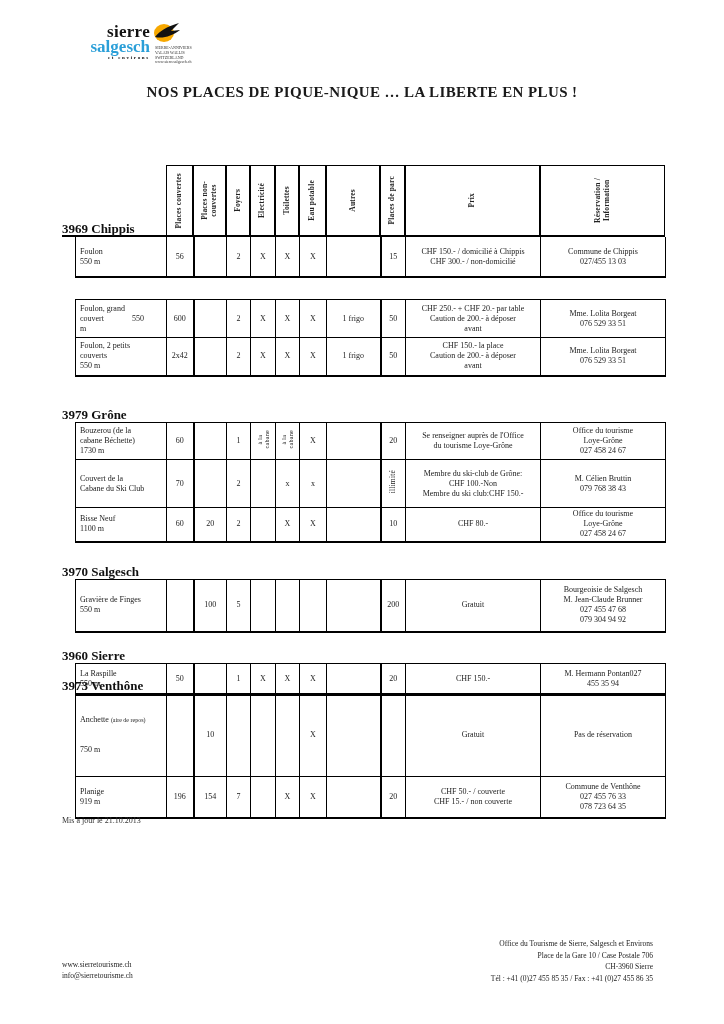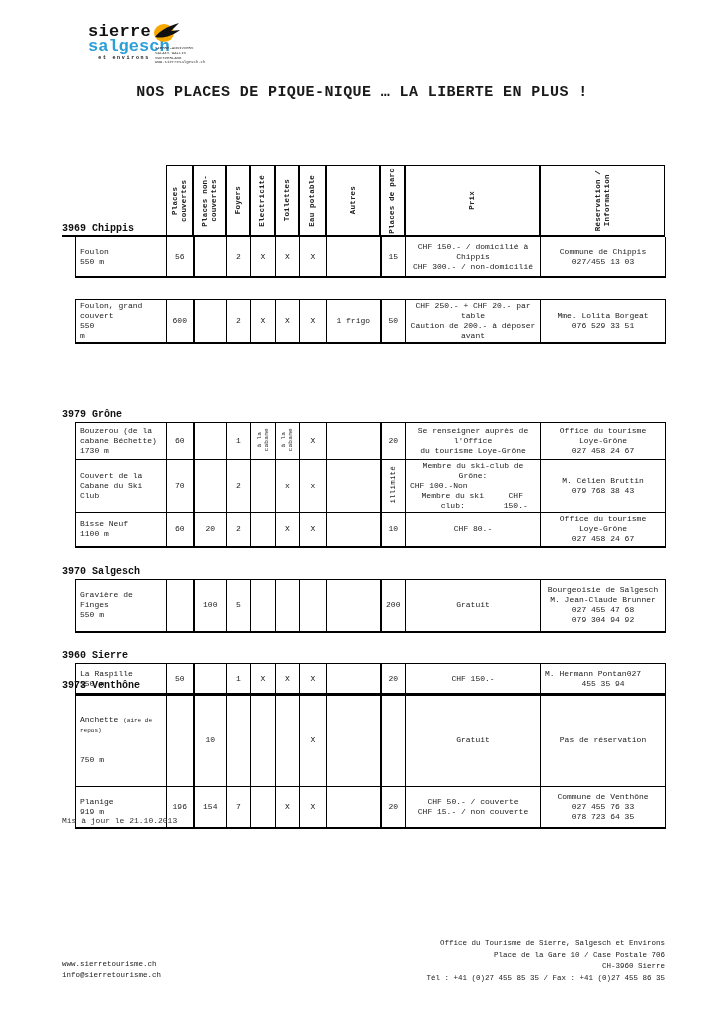--- a/index.html
+++ b/index.html
@@ -1,35 +1,35 @@
 <!DOCTYPE html>
 <html><head>
 <meta charset="utf-8">
 <style>
   html,body { margin:0; padding:0; background:#fff; }
   .page { position:relative; width:724px; height:1024px; background:#fff;
-          font-family:Liberation Mono, monospace; color:#222; overflow:hidden; }
+          font-family:Liberation Serif, serif; color:#222; overflow:hidden; }
 
   
   .logo { position:absolute; left:88px; top:24px; width:130px; height:44px; }
   .logo-text { width:62px; text-align:right; }
   .logo-w1 { font-size:17px; font-weight:bold; color:#111; line-height:15px; letter-spacing:.3px; }
   .logo-w2 { font-size:17px; font-weight:bold; color:#2b9fd8; line-height:16px; }
   .logo-w3 { font-size:5px; font-weight:bold; color:#111; letter-spacing:1.7px; line-height:6px; }
   .logo-icon { position:absolute; left:65px; top:-2px; }
   .logo-tagline { position:absolute; left:67px; top:22px; font-size:4px; line-height:4.8px;
                   color:#333; white-space:pre-line; }
 
   
   .title { position:absolute; left:0; top:84px; width:724px; text-align:center;
            font-size:15px; font-weight:bold; color:#1a1a1a; letter-spacing:.4px; }
 
   
   .section { position:absolute; left:62px; width:603px; }
-  .slabel { font-size:10px; font-weight:bold; color:#111; margin-bottom:2px; line-height:11px; }
+  .slabel { font-size:13px; font-weight:bold; color:#111; margin-bottom:2px; line-height:11px; }
 
   
   .theader { display:flex; height:72px; border-bottom:2.5px solid #000; box-sizing:border-box; }
   .hspacer { width:104px; position:relative; }
   .hspacer .slabel { position:absolute; left:0; bottom:1px; margin:0; }
   .hcell { box-sizing:border-box; border:1px solid #000; border-bottom:none;
            display:flex; align-items:center; justify-content:center; }
   .vtext { writing-mode:vertical-rl; transform:rotate(180deg); white-space:pre-line;
            text-align:center; font-size:7.5px; font-weight:bold; line-height:1.15; letter-spacing:.2px; }
   .vsmall { font-size:6.2px; font-weight:normal; }
@@ -37,28 +37,28 @@
 
   
   .ptable { border-collapse:collapse; table-layout:fixed; width:590px; margin-left:13px;
             border:1.5px solid #000; border-bottom:2.5px solid #000; }
   .ptable td { border:1px solid #000; font-size:8px; line-height:1.25; vertical-align:middle;
                padding:1px 2px; text-align:center; color:#222; overflow:hidden; }
   .noptop, .noptop td { border-top:none; }
   td.name { text-align:left; white-space:pre-wrap; padding-left:4px; }
   td.pre { white-space:pre-line; }
   td.hv { border-right-width:2.2px; }
-  .jline { display:flex; justify-content:flex-start; padding:0 2px; }
+  .jline { display:flex; justify-content:center; padding:0 2px; }
   .name-small { font-size:6px; }
 
   .updated { position:absolute; left:62px; top:816px; width:603px; text-align:left;
              font-size:8px; color:#333; }
   .footer-left { position:absolute; left:62px; top:959px; font-size:7.5px; line-height:11px;
                  color:#222; white-space:pre-line; }
-  .footer-right { position:absolute; left:62px; top:938px; width:603px; text-align:right;
+  .footer-right { position:absolute; left:50px; top:938px; width:603px; text-align:right;
                   font-size:7.5px; line-height:11.5px; color:#222; white-space:pre-line; }
 </style>
 </head>
 <body>
 
 <div class="page">
 
   <div class="logo">
     <div class="logo-text">
       <div class="logo-w1">sierre</div>
@@ -177,20 +177,38 @@
         <td>X</td>
         <td>X</td>
         <td class="hv">1 frigo</td>
         <td>50</td>
         <td class="pre">CHF 250.- + CHF 20.- par table
 Caution de 200.- à déposer
 avant</td>
         <td class="pre">Mme. Lolita Borgeat
 076 529 33 51</td>
       </tr>
+      <tr style="height:38px">
+        <td class="name">Foulon, 2 petits
+couverts
+550 m</td>
+        <td class="hv">2x42</td>
+        <td></td>
+        <td>2</td>
+        <td>X</td>
+        <td>X</td>
+        <td>X</td>
+        <td class="hv">1 frigo</td>
+        <td>50</td>
+        <td class="pre">CHF 150.- la place
+Caution de 200.- à déposer
+avant</td>
+        <td class="pre">Mme. Lolita Borgeat
+076 529 33 51</td>
+      </tr>
     </tbody>
       </table>
   </div>
 
   <div class="section" style="top:409px;">
     <div class="slabel">3979 Grône</div>
     <table class="ptable">
       <colgroup>
           <col style="width:91px">
           <col style="width:27px">

